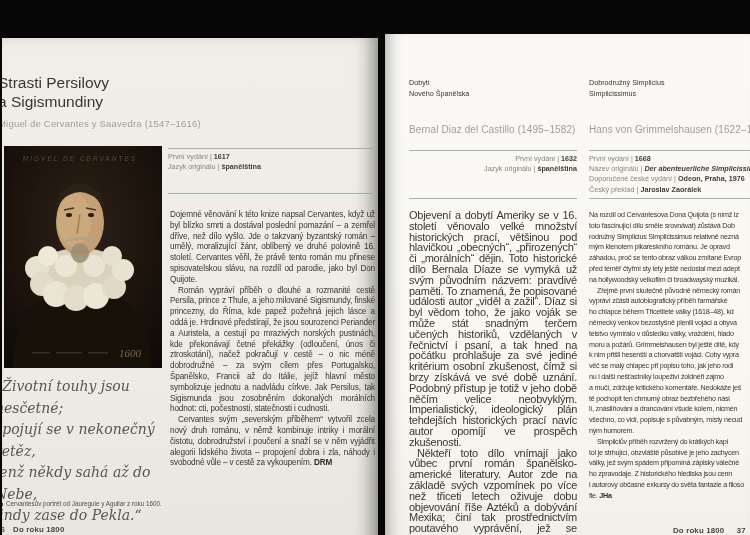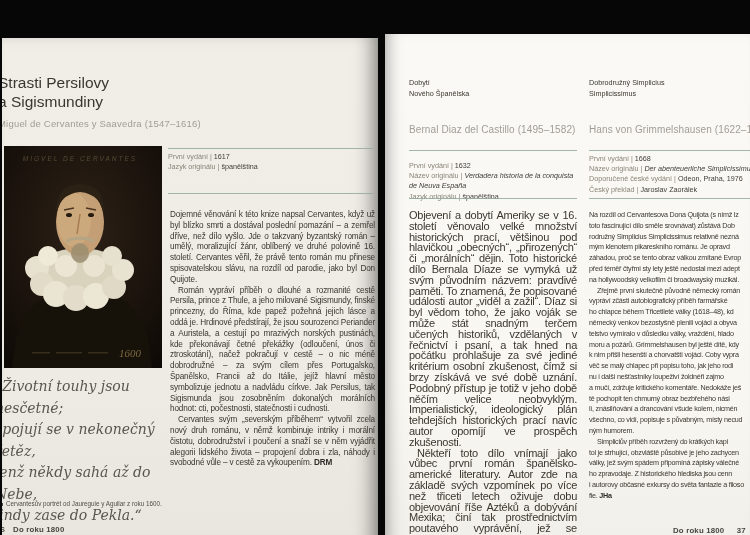--- a/index.html
+++ b/index.html
@@ -21,21 +21,21 @@
   }
   .abs { position:absolute; }
 
   .title { font-size:15.5px; line-height:18.5px; color:#4c4b47; letter-spacing:.2px; }
   .author { font-size:9.5px; color:#a09d96; letter-spacing:.2px; }
   .author-sm { font-size:10px; color:#a09d96; letter-spacing:.1px; }
 
   .rule { height:1px; background:#93a99f; opacity:.85; }
 
   .meta { font-size:7.2px; line-height:10.2px; color:#8a8478; }
-  .meta .val { font-weight:normal; color:#403d37; }
+  .meta .val { font-weight:bold; color:#403d37; }
   .meta .val.it { font-style:italic; }
   .meta .sep { padding:0 2px; color:#8a8478; }
 
   .body { color:#3a372f; text-align:justify; }
   .body-l { font-size:8.2px; line-height:10.8px; letter-spacing:-0.15px; width:205px; }
   .body-m { font-size:11px; line-height:10.8px; letter-spacing:-0.25px; width:168px; }
   .body p { margin:0; }
   .body p.ind { text-indent:8px; }
   .sig { font-weight:bold; color:#2f2d29; }
 
@@ -157,23 +157,22 @@
   <div class="page page-right">
 
     <div class="abs" style="left:24px; top:0; width:168px;">
       <div class="abs title lines" style="left:0; top:44px; letter-spacing:0;">
           <div>Dobytí</div>
           <div>Nového Španělska</div>
         </div>
       <div class="abs author-sm" style="left:0; top:90px;">Bernal Diaz del Castillo (1495–1582)</div>
 
       <div class="abs rule" style="left:0; top:116px; width:168px;"></div>
-      <div class="abs meta" style="left:0; top:127px; width:168px;">
+      <div class="abs meta" style="left:0; top:120px; width:168px;text-align:right;">
         <div><span>První vydání</span><span class="sep">|</span><span class="val">1632</span></div>
-        <div><span>Název originálu</span><span class="sep">|</span><span class="val it">Verdadera historia de la conquista de Neuva España</span></div>
         <div><span>Jazyk originálu</span><span class="sep">|</span><span class="val">španělština</span></div>
       </div>
       <div class="abs rule" style="left:0; top:164px; width:168px;"></div>
 
       <div class="abs body body-m" style="left:0; top:176px;">
         <p>Objevení a dobytí Ameriky se v 16. století věnovalo velké množství historických prací, většinou pod hlavičkou „obecných“, „přirozených“ či „morálních“ dějin. Toto historické dílo Bernala Díaze se vymyká už svým původním názvem: pravdivé paměti. To znamená, že popisované události autor „viděl a zažil“. Díaz si byl vědom toho, že jako voják se může stát snadným terčem učených historiků, vzdělaných v řečnictví i psaní, a tak hned na počátku prohlašuje za své jediné kritérium osobní zkušenost, čímž si brzy získává ve své době uznání. Podobný přístup je totiž v jeho době něčím velice neobvyklým. Imperialistický, ideologický plán tehdejších historických prací navíc autor opomíjí ve prospěch zkušenosti.</p>
         <p class="ind"><span>Někteří toto dílo vnímají jako vůbec první román španělsko-americké literatury. Autor zde na základě svých vzpomínek po více než třiceti letech oživuje dobu objevování říše Aztéků a dobývání Mexika; činí tak prostřednictvím poutavého vyprávění, jež se soustřeďuje na detail a nevyhýbá se ani ironii. Text je navíc podán jako náročná, polemická disputace – Díaz silně zpochybňuje nepřesnosti jiných historiků zabývajících se týmiž událostmi a namísto vtíravých chvalozpěvů na hrdinského Cortéze staví do popředí práci obětavých vojáků, kteří ho doprovázeli.</span> <b class="sig">DMG</b></p>
       </div>
     </div>
 

